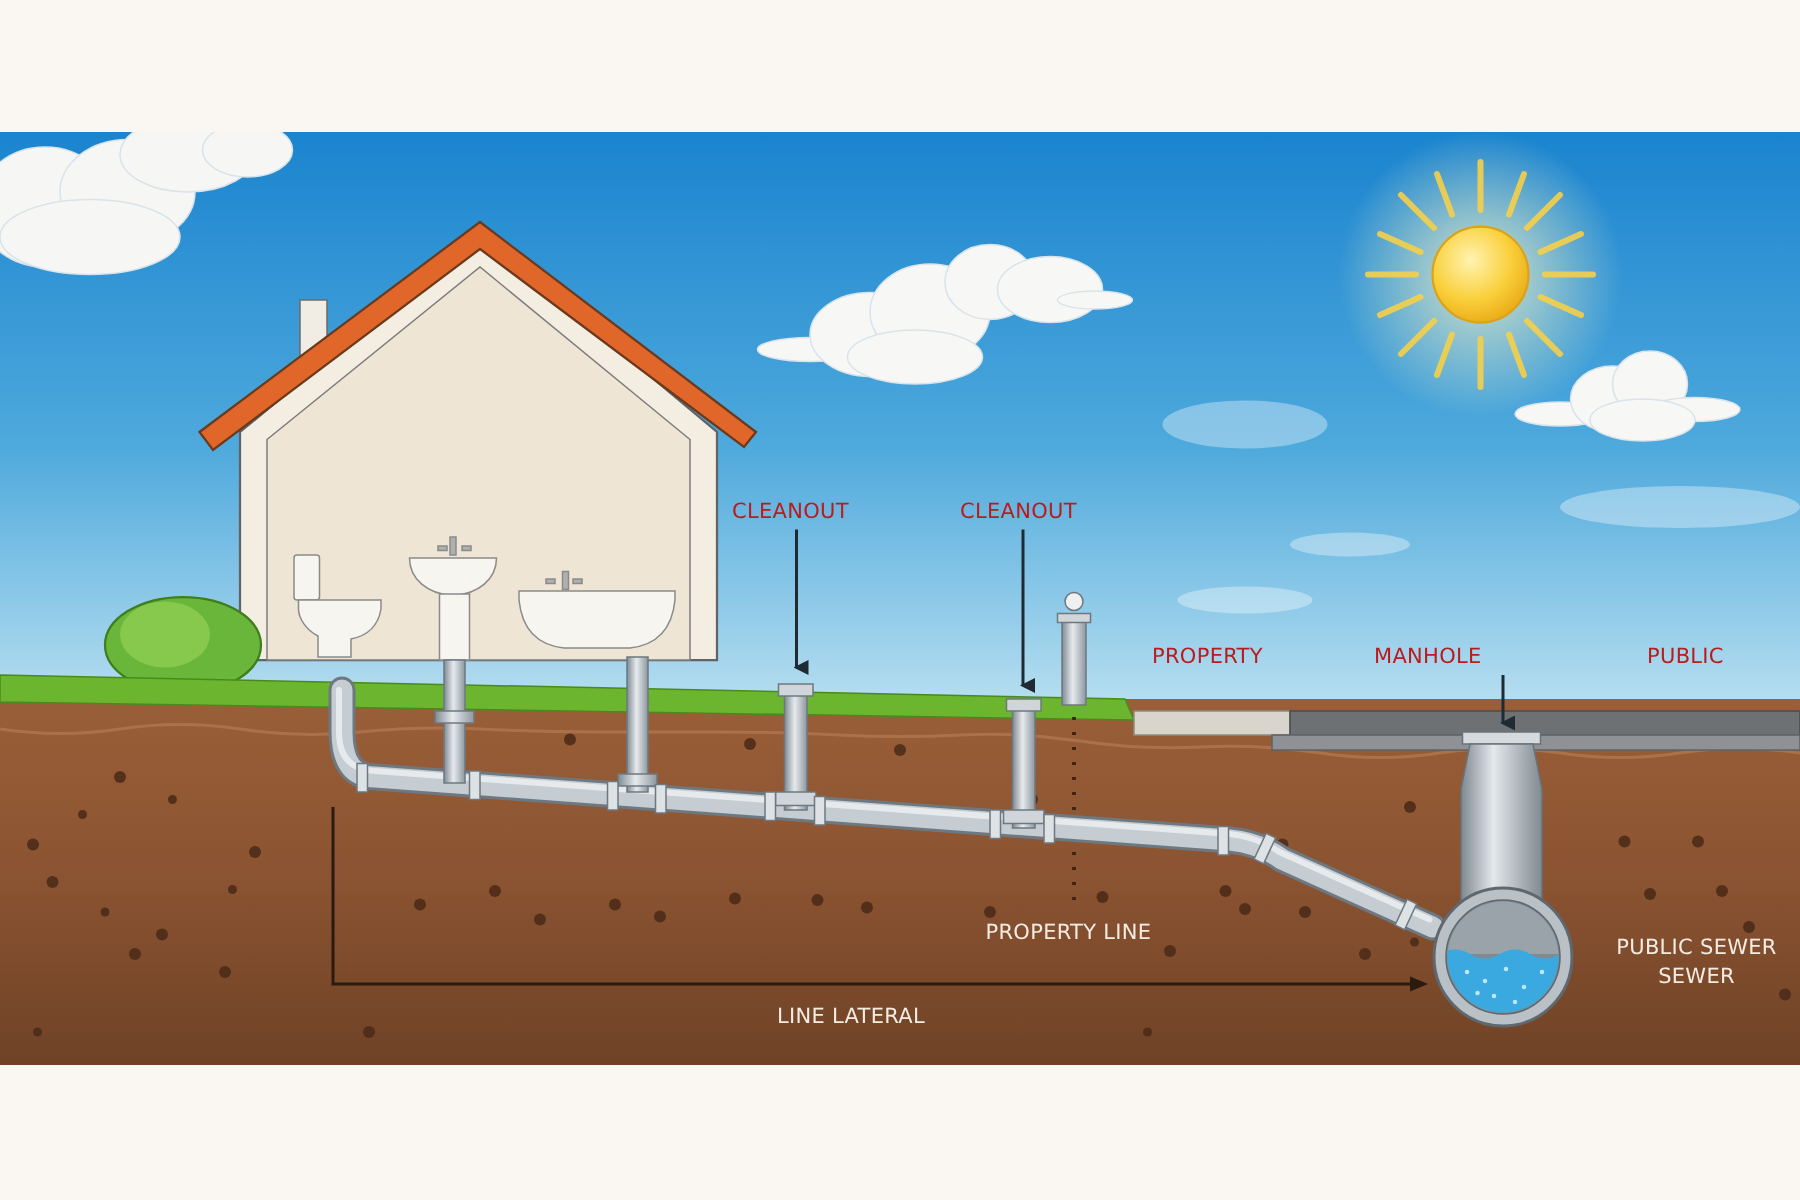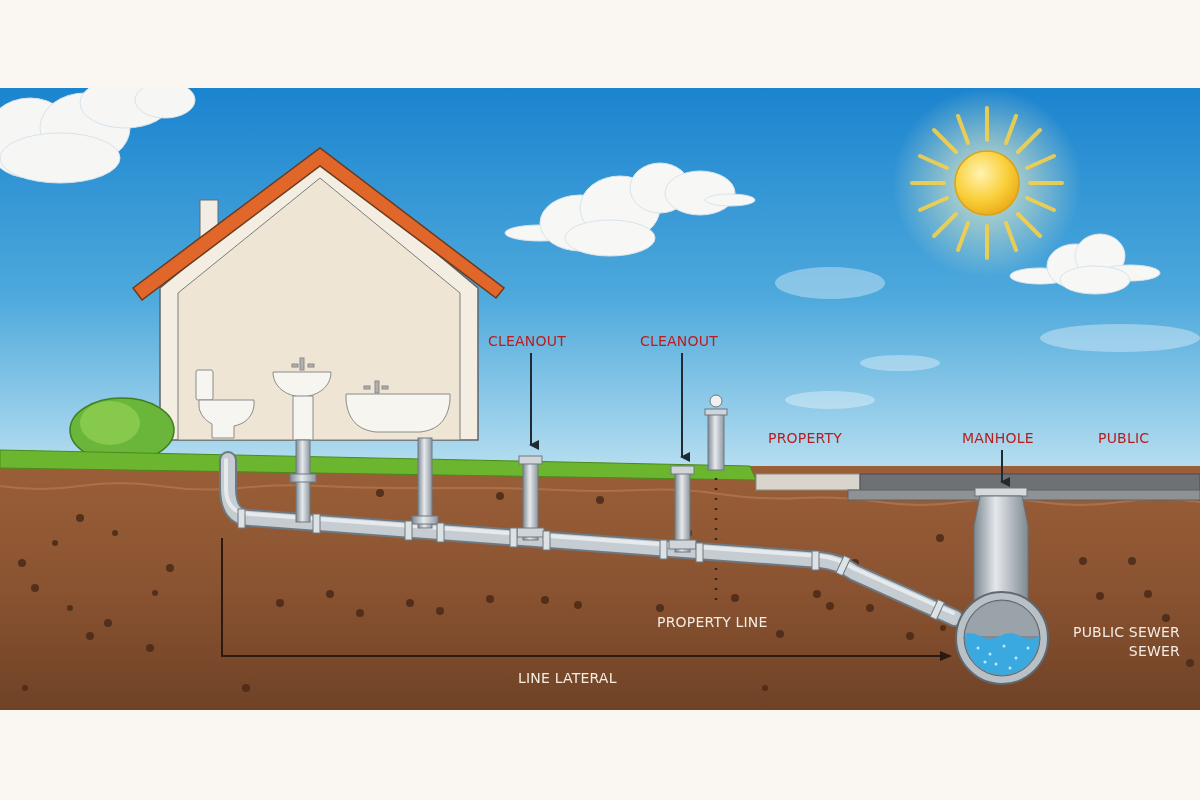--- a/index.html
+++ b/index.html
@@ -1,21 +1,21 @@
 <!DOCTYPE html>
 <html><head>
 <meta charset="utf-8">
 <style>
   html, body { margin:0; padding:0; }
   body { width:1200px; height:800px; background:#faf6f2; position:relative; overflow:hidden; font-family:"DejaVu Sans", sans-serif; }
   #scene { position:absolute; left:0; top:88px; width:1200px; height:622px; }
   .lbl { position:absolute; font-family:"DejaVu Sans", sans-serif; font-size:14px; letter-spacing:0.2px; white-space:nowrap; }
   .dark { color:#b91c1c; }
   .light { color:#f4ece2; }
-  .center { text-align:right; }
+  .center { text-align:center;margin-left:10px; }
 </style>
 </head>
 <body>
 
 <div id="scene">
 <svg width="1200" height="622" viewBox="0 0 1200 622" xmlns="http://www.w3.org/2000/svg">
   <defs>
     <linearGradient id="sky" x1="0" y1="0" x2="0" y2="1">
       <stop offset="0" stop-color="#1b84cf"></stop>
       <stop offset="0.55" stop-color="#4ea9dc"></stop>
@@ -271,21 +271,21 @@
   </g>
 
   <line x1="531" y1="265" x2="531" y2="357" stroke="#1f2a33" stroke-width="2" marker-end="url(#arrowDark)"></line>
   <line x1="682" y1="265" x2="682" y2="369" stroke="#1f2a33" stroke-width="2" marker-end="url(#arrowDark)"></line>
   <line x1="1002" y1="362" x2="1002" y2="394" stroke="#1f2a33" stroke-width="2" marker-end="url(#arrowDark)"></line>
 </svg>
 
 <div class="lbl dark" style="left:488px; top:245px;">CLEANOUT</div>
 <div class="lbl dark" style="left:640px; top:245px;">CLEANOUT</div>
 <div class="lbl dark" style="left:768px; top:342px;">PROPERTY</div>
-<div class="lbl dark" style="left:962px; top:342px;">MANHOLE</div>
+<div class="lbl dark" style="left:916px; top:342px;">MANHOLE</div>
 <div class="lbl dark" style="left:1098px; top:342px;">PUBLIC</div>
 <div class="lbl light" style="left:657px; top:526px;text-align:center;">PROPERTY LINE</div>
 <div class="lbl light" style="left:518px; top:582px;">LINE LATERAL</div>
 <div class="lbl light center" style="left:1062px; top:535px; width:118px; line-height:19px;">
   <div>PUBLIC SEWER</div>
   <div>SEWER</div>
 </div>
 </div>
 
 </body></html>

